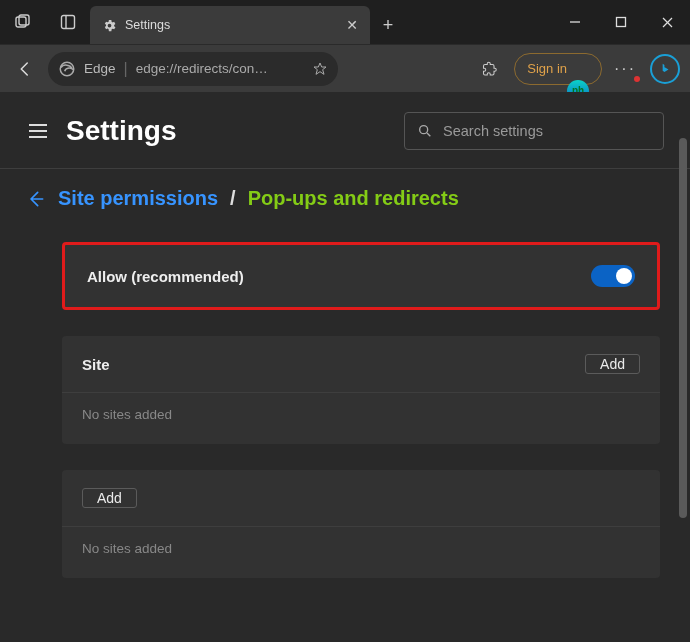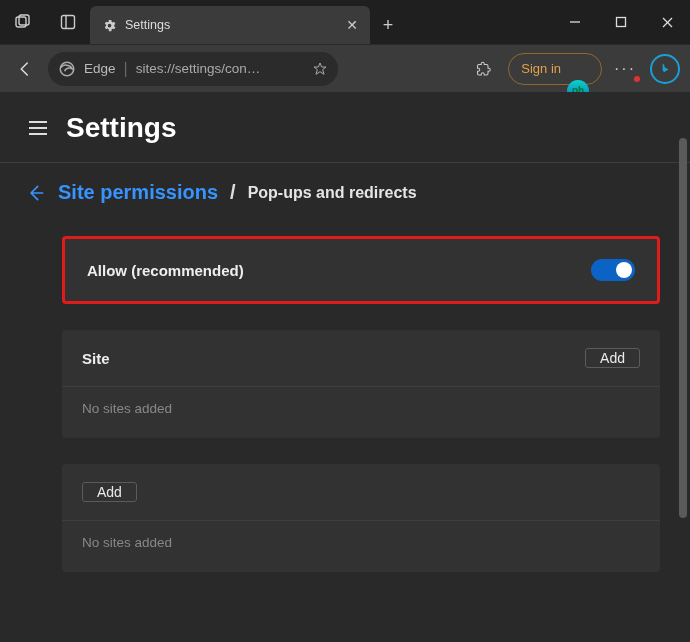--- a/index.html
+++ b/index.html
@@ -19,21 +19,21 @@
   .toolbar { height:48px; background:#3b3b3b; display:flex; align-items:center; padding:0 8px; gap:6px; border-top:1px solid #2a2a2a;}
   .nav-back { width:34px; height:34px; display:flex; align-items:center; justify-content:center; }
   .address-box { display:flex; align-items:center; background:#2b2b2b; border-radius:20px; height:34px; padding:0 10px; gap:8px; width:290px; }
   .edge-logo { width:18px; height:18px; display:flex; align-items:center; justify-content:center;}
   .address-edge { font-size:13.5px; color:#bbb; }
   .address-sep { color:#666; }
   .address-url { font-size:13.5px; color:#aaa; flex:1; overflow:hidden; white-space:nowrap; text-overflow:ellipsis;}
   .fav-icon { color:#aaa; font-size:14px;}
   .spacer { flex:1; }
   .tool-icon { width:34px; height:34px; display:flex; align-items:center; justify-content:center; }
-  .signin-pill { display:flex; align-items:center; gap:6px; border:1px solid #8c6a2f; border-radius:18px; height:32px; padding:0 12px; }
+  .signin-pill { display:flex; align-items:center; gap:0; border:1px solid #8c6a2f; border-radius:18px; height:32px; padding:0 12px; }
   .signin-text { color:#e0a24a; font-size:13px; }
   .profile-dot { width:22px; height:22px; border-radius:50%; background:linear-gradient(#0bd3c7,#0a68c7); display:flex; align-items:center; justify-content:center; font-size:10px; color:#072; font-weight:bold;margin-top:44px;}
   .bing-ring { width:30px; height:30px; border-radius:50%; border:2px solid #1a9fd6; display:flex; align-items:center; justify-content:center; }
 
   
   .page { background:#292929; height:calc(642px - 44px - 48px); position:relative; }
   .page-scroll { position:absolute; right:3px; top:40px; bottom:10px; width:8px; }
   .scroll-thumb { background:#5a5a5a; border-radius:4px; width:8px; height:380px; margin-top:6px;}
   .settings-header { display:flex; align-items:center; padding:20px 26px 18px 26px; gap:16px; }
   .hamburger { width:24px; display:flex; flex-direction:column; gap:4px; align-items:center; justify-content:center;}
@@ -42,21 +42,21 @@
   .search-box { width:260px; height:38px; border:1px solid #555; border-radius:4px; display:flex; align-items:center; padding:0 12px; gap:10px; }
   .search-input { background:transparent; border:none; outline:none; color:#ddd; font-size:14.5px; flex:1; }
   .search-input::placeholder { color:#9a9a9a; }
 
   .divider { height:1px; background:#3e3e3e; }
 
   .breadcrumb-row { display:flex; align-items:center; gap:12px; padding:18px 26px 22px 26px; }
   .bc-back { color:#3794ff; }
   .bc-link { color:#3794ff; font-size:20px; font-weight:700; }
   .bc-sep { color:#ddd; font-size:20px; font-weight:600; }
-  .bc-current { color:#e5e5e5; font-size:16px; font-weight:600;text-align:right; }
+  .bc-current { color:#84cc16; font-size:20px; font-weight:600;text-align:right; }
 
   .card { margin:10px 30px 26px 62px; background:#323232; border-radius:4px; }
   .card.highlight { border:3px solid #e01b1b; padding:2px; }
   .card-row { display:flex; align-items:center; padding:18px 20px; }
   .card-label { font-size:15px; color:#eee; font-weight:600; flex:1; }
   .card-sub { padding:14px 20px 22px 20px; font-size:13.5px; color:#888; }
   .card-divider { height:1px; background:#3e3e3e; margin:0; }
 
   .toggle { width:44px; height:22px; background:#0b63c5; border-radius:12px; position:relative; }
   .toggle .knob { position:absolute; right:3px; top:3px; width:16px; height:16px; border-radius:50%; background:#fff; }
@@ -119,21 +119,21 @@
   </div>
   <div class="address-box">
     <span class="edge-logo">
       <svg width="18" height="18" viewBox="0 0 24 24">
           <circle cx="12" cy="12" r="9" fill="none" stroke="#aaa" stroke-width="2"></circle>
           <path d="M4 10c3-5 13-4 15 2-3-2-9-2-10 3" fill="none" stroke="#aaa" stroke-width="2"></path>
         </svg>
     </span>
     <span class="address-edge">Edge</span>
     <span class="address-sep">|</span>
-    <span class="address-url">sites://settings/con…</span>
+    <span class="address-url">edge://redirects/con…</span>
     <span class="fav-icon">
       <svg width="16" height="16" viewBox="0 0 24 24">
           <path d="M12 3l2.5 6H21l-5 4 2 7-6-4-6 4 2-7-5-4h6.5z" fill="none" stroke="#aaa" stroke-width="1.5"></path>
         </svg>
     </span>
   </div>
   <div class="spacer"></div>
   <div class="tool-icon">
     <svg width="18" height="18" viewBox="0 0 24 24">
         <path d="M9 3a2 2 0 012 2v1h3a2 2 0 012 2v3h1a2 2 0 010 4h-1v3a2 2 0 01-2 2h-3v-1a2 2 0 00-4 0v1H4a2 2 0 01-2-2v-3h1a2 2 0 000-4H2V8a2 2 0 012-2h3V5a2 2 0 012-2z" fill="none" stroke="#ccc" stroke-width="1.4"></path>
@@ -157,20 +157,29 @@
 
 <div class="page">
 
   <div class="settings-header">
     <div class="hamburger">
         <span></span>
         <span></span>
         <span></span>
       </div>
     <div class="settings-title">Settings</div>
+    <div class="search-box">
+      <span>
+        <svg width="16" height="16" viewBox="0 0 24 24">
+            <circle cx="10" cy="10" r="6" fill="none" stroke="#aaa" stroke-width="2"></circle>
+            <line x1="15" y1="15" x2="20" y2="20" stroke="#aaa" stroke-width="2"></line>
+          </svg>
+      </span>
+      <input class="search-input" placeholder="Search settings" style="">
+    </div>
   </div>
 
   <div class="divider"></div>
 
   <div class="breadcrumb-row">
     <span class="bc-back">
       <svg width="20" height="20" viewBox="0 0 24 24">
           <path d="M14 4l-8 8 8 8M6 12h14" fill="none" stroke="#3794ff" stroke-width="2" stroke-linecap="round" stroke-linejoin="round"></path>
         </svg>
     </span>

